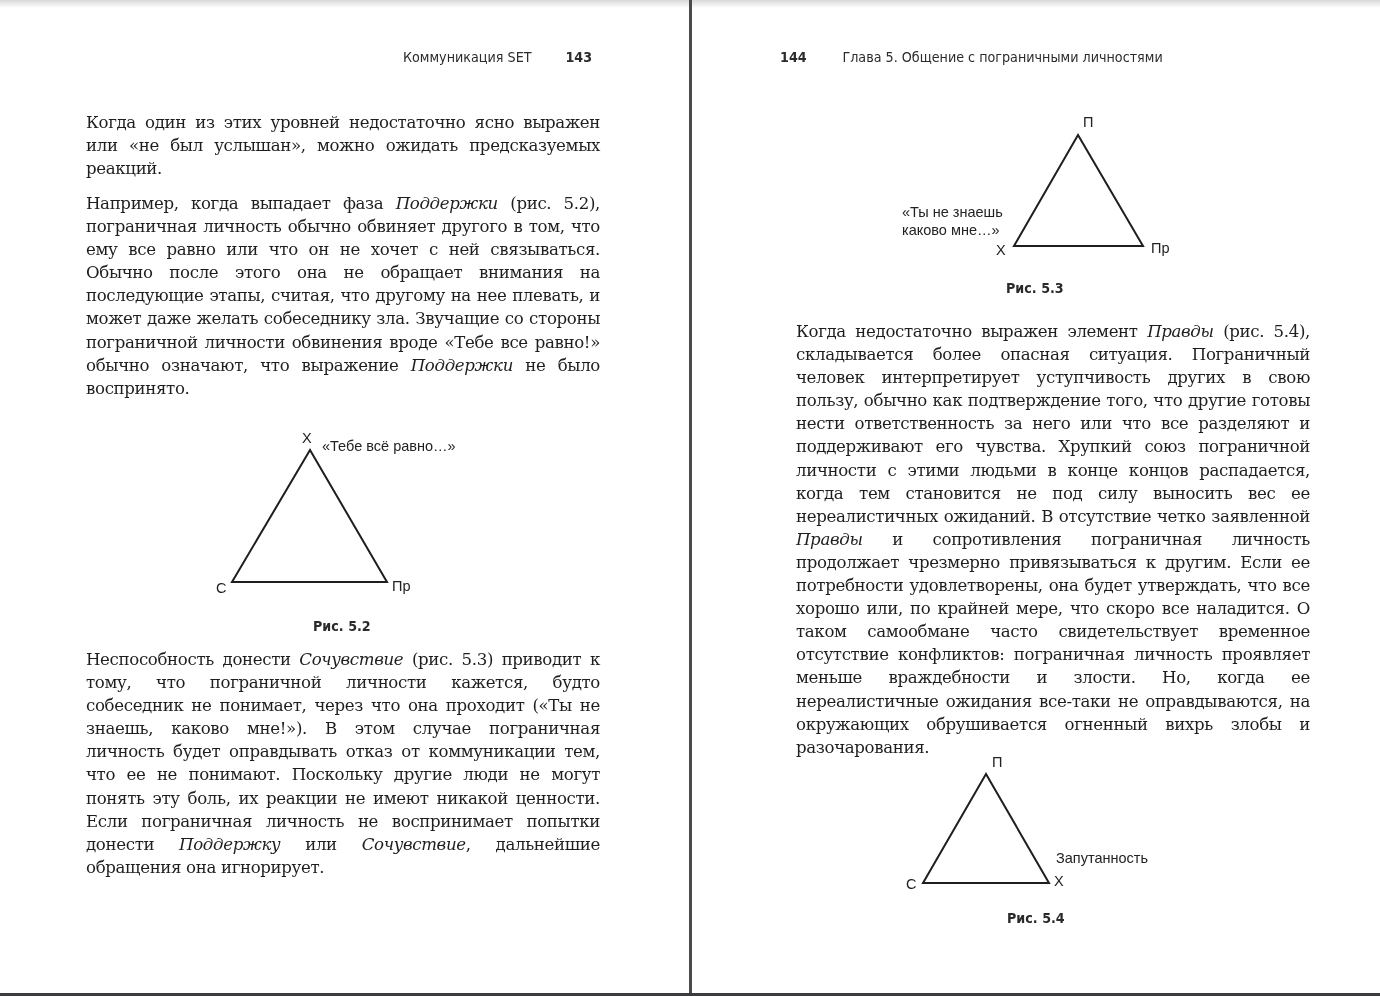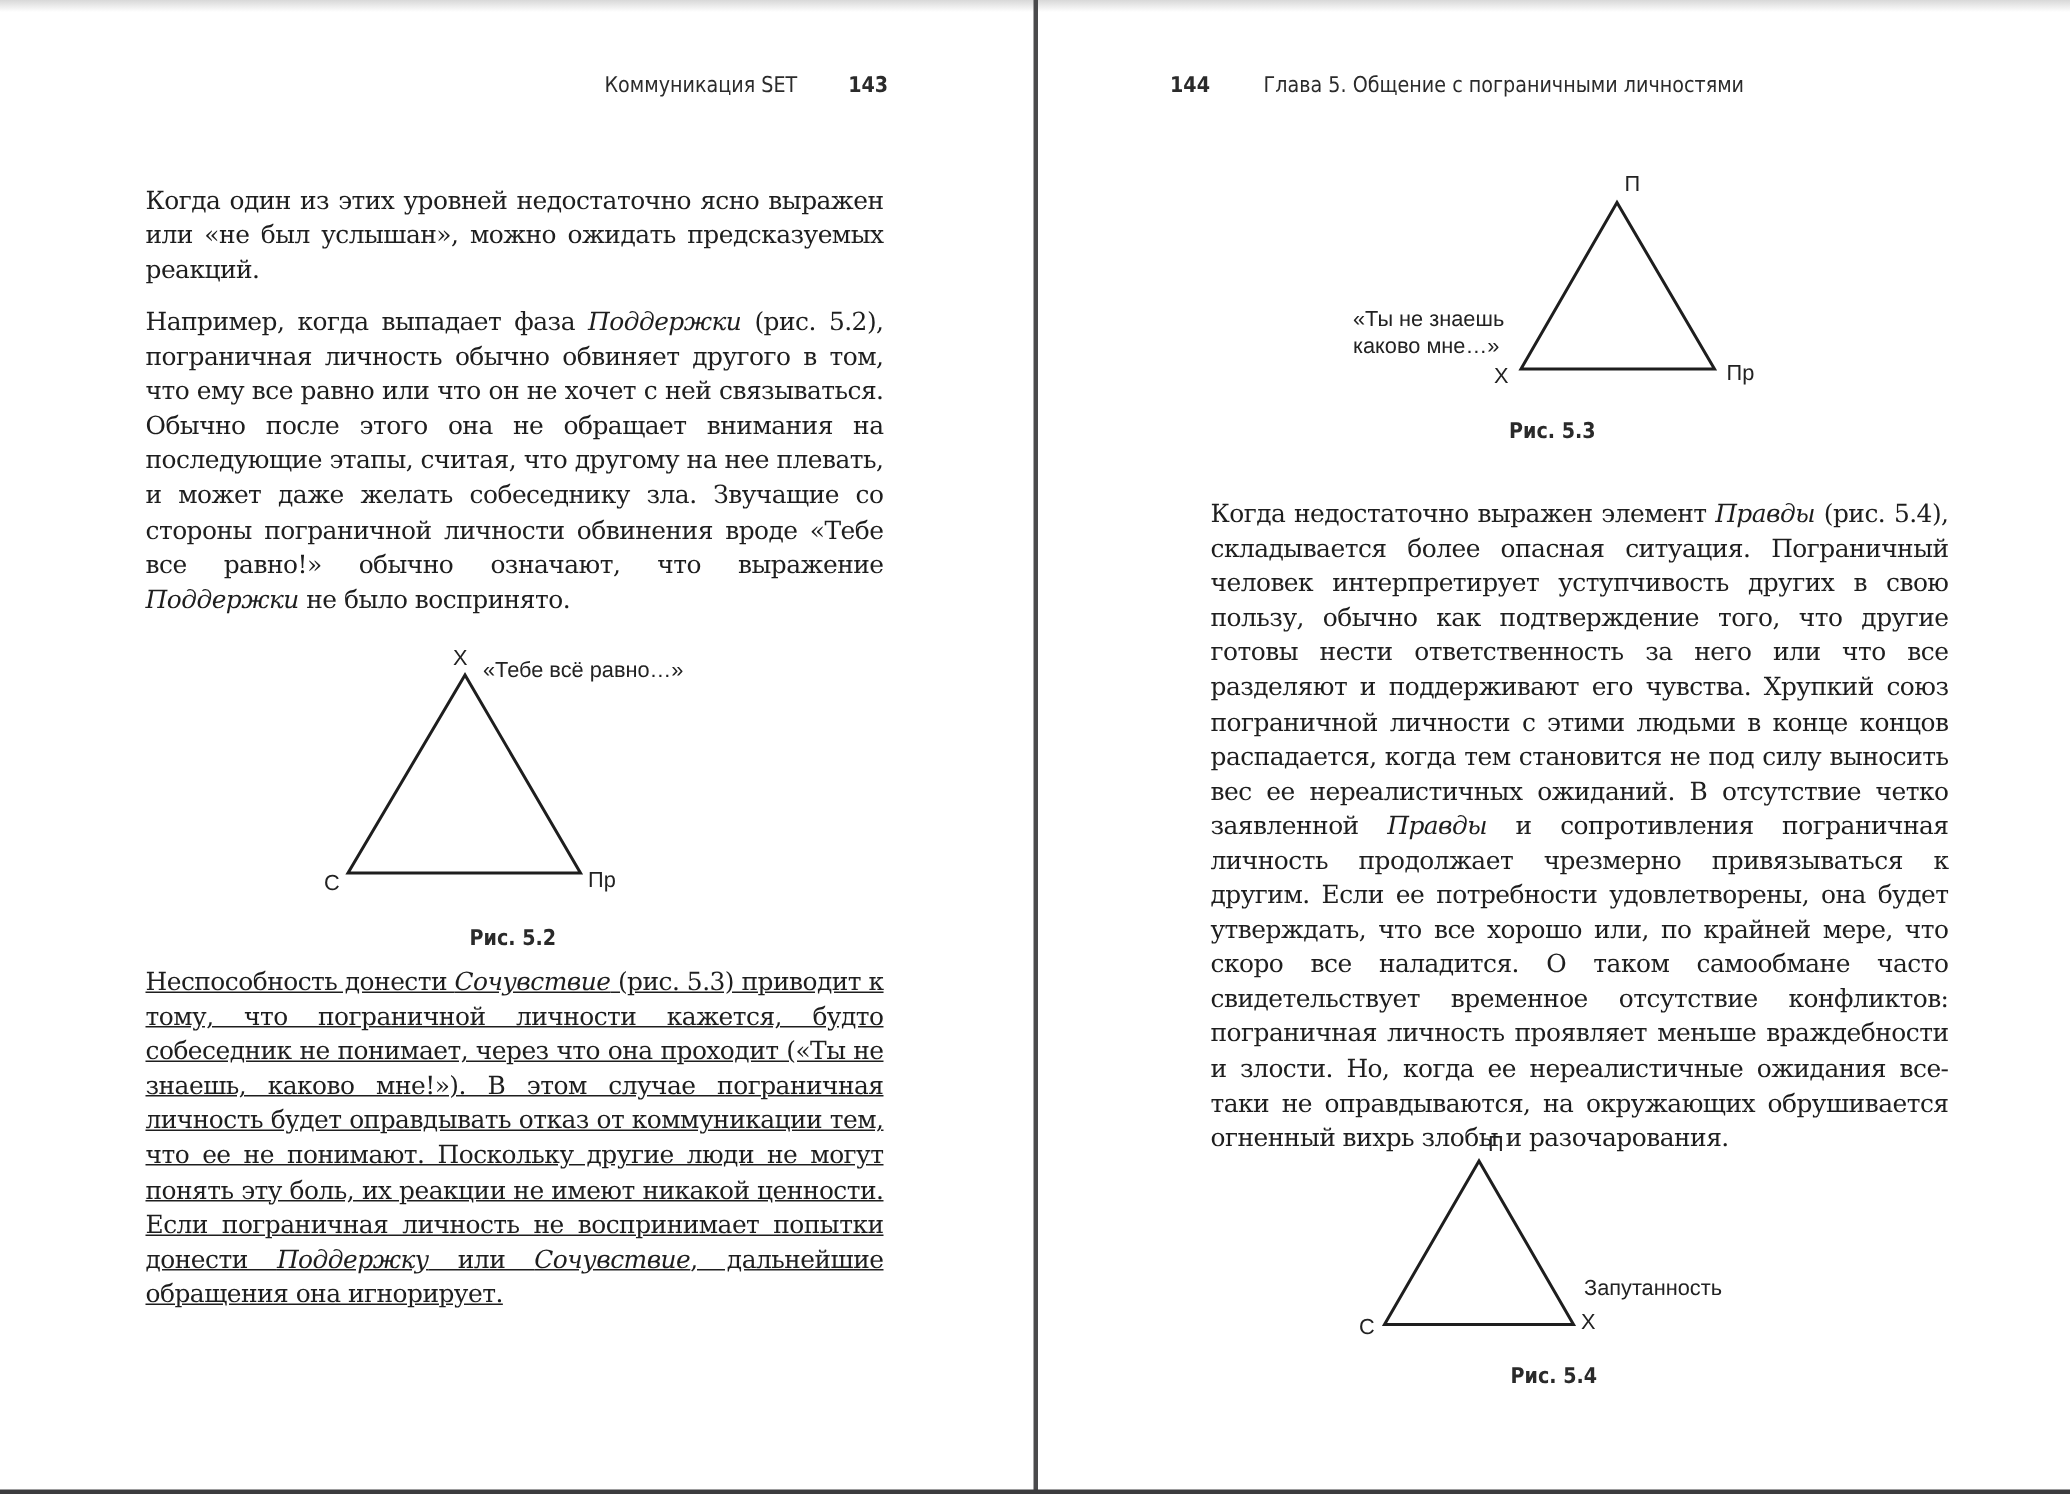--- a/index.html
+++ b/index.html
@@ -30,21 +30,21 @@
   .left .running-head { left: 403px; }
   .left .running-head .title { margin-right: 34px; }
   .right .running-head { left: 88px; }
   .right .running-head .num { margin-right: 36px; }
 
   .text {
     position: absolute; width: 514px;
     font-family: "DejaVu Serif", serif; font-size: 16.6px; line-height: 23.1px;
     color: #1e1e1e; text-align: justify; letter-spacing: -0.35px;
   }
-  .text p { margin: 11px; }
+  .text p { margin: 0; }
   .text em { font-style: italic; }
   .left .text { left: 86px; }
   .right .text { left: 104px; }
 
   .fig { position: absolute; }
   .fig svg { display: block; overflow: visible; }
   .fig .lbl {
     font-family: "Liberation Sans", sans-serif; font-size: 14.5px; fill: #222;
   }
   .caption {
@@ -76,21 +76,21 @@
     <svg width="300" height="180">
       <polygon points="110,25 32,157 187,157" fill="none" stroke="#1e1e1e" stroke-width="2"></polygon>
       <text class="lbl" x="102" y="18">Х</text>
       <text class="lbl" x="16" y="168">С</text>
       <text class="lbl" x="192" y="166">Пр</text>
       <text class="lbl" x="122" y="26">«Тебе всё равно…»</text>
     </svg>
   </div>
   <div class="caption" style="left:313px; top:618px;">Рис. 5.2</div>
 
-  <div class="text" style="top:632px;text-decoration:underline;">
+  <div class="text" style="top:648px;">
     <p><span>Неспособность донести </span><em>Сочувствие</em><span> (рис. 5.3) приводит к тому, что пограничной личности кажется, будто собеседник не понимает, через что она проходит («Ты не знаешь, каково мне!»). В этом случае пограничная личность будет оправдывать отказ от коммуникации тем, что ее не понимают. Поскольку другие люди не могут понять эту боль, их реакции не имеют никакой ценности. Если пограничная личность не воспринимает попытки донести </span><em>Поддержку</em><span> или </span><em>Сочувствие</em><span>, дальнейшие обращения она игнорирует.</span></p>
   </div>
 </div>
 
 <div class="gutter"></div>
 
 <div class="page right">
   <div class="running-head">
     <span class="num">144</span>
     <span class="title">Глава 5. Общение с пограничными личностями</span>

